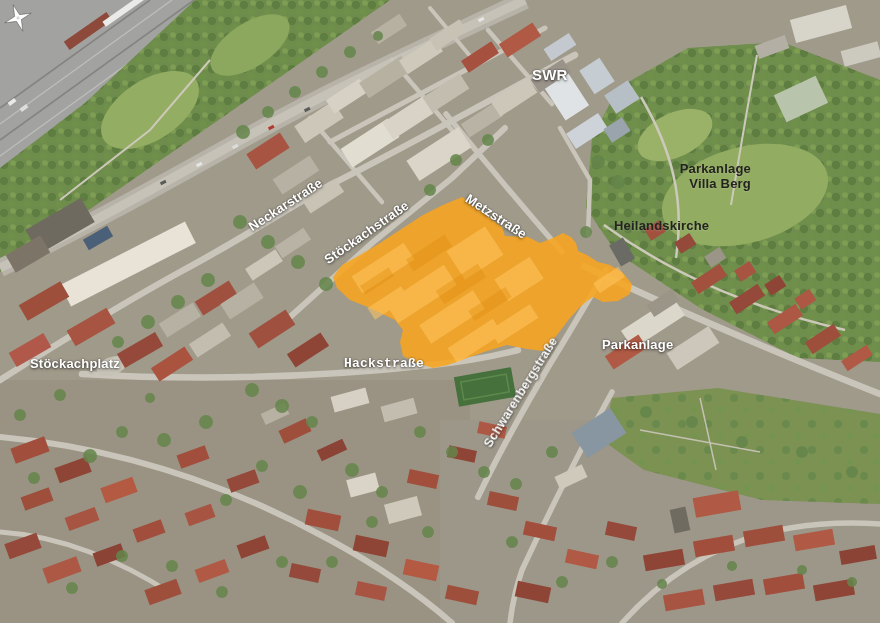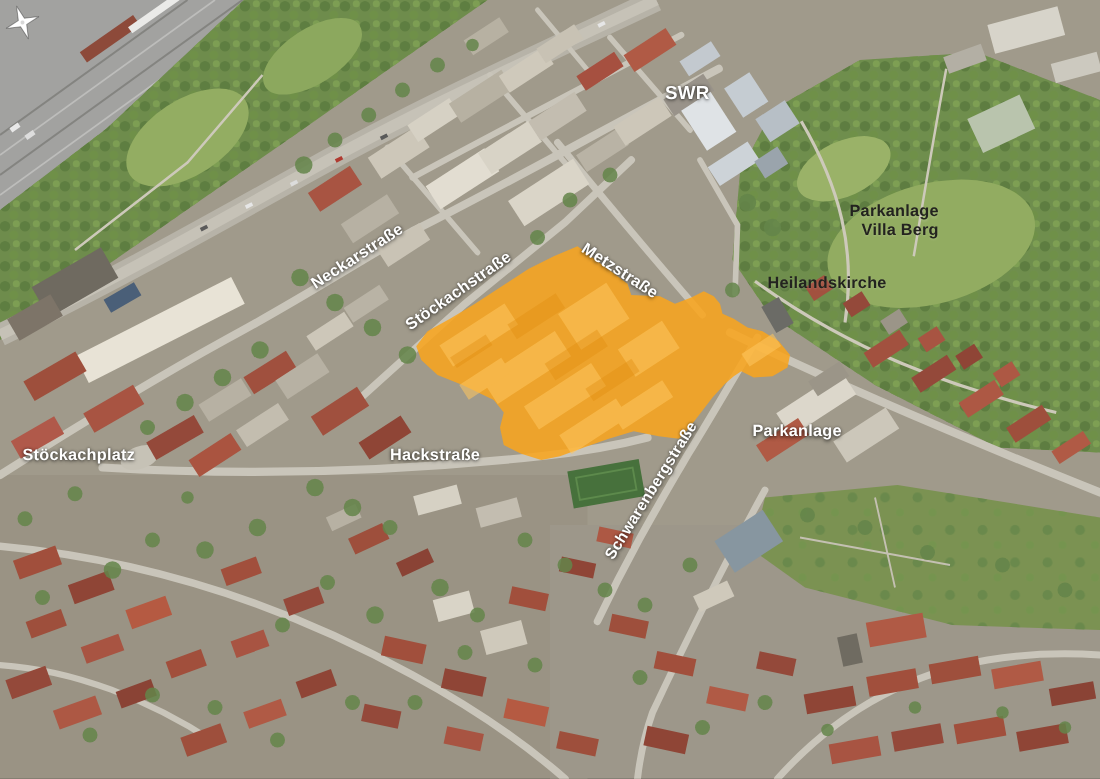--- a/index.html
+++ b/index.html
@@ -15,22 +15,22 @@
     pointer-events:none;
   }
   .lbl.dark{
     color:#23231f;
     text-shadow:0 1px 2px rgba(255,255,255,.18);
   }
   #lbl-swr{left:532px;top:66px;font-size:15px;}
   #lbl-parkanlage{left:645px;top:161px;width:106px;text-align:right;line-height:15px;}
   #lbl-heilandskirche{left:614px;top:218px;}
   #lbl-krankenhaus{left:602px;top:337px;}
-  #lbl-stoeckachplatz{left:18px;top:356px;}
-  #lbl-hackstrasse{left:312px;top:356px;}
+  #lbl-stoeckachplatz{left:30px;top:356px;}
+  #lbl-hackstrasse{left:344px;top:356px;font-family:Liberation Mono, monospace;}
   #lbl-neckarstrasse{left:254px;top:219px;transform:rotate(-33deg);transform-origin:0 100%;}
   #lbl-stoeckachstrasse{left:330px;top:252px;transform:rotate(-35deg);transform-origin:0 100%;}
   #lbl-metzstrasse{left:471px;top:191px;transform:rotate(33deg);transform-origin:0 0;}
   #lbl-schwarenbergstrasse{left:493px;top:436px;transform:rotate(-58deg);transform-origin:0 100%;font-size:12.5px;}
   #compass{position:absolute;left:8px;top:8px;}
 </style>
 </head>
 <body>
 
 <div id="stage">

